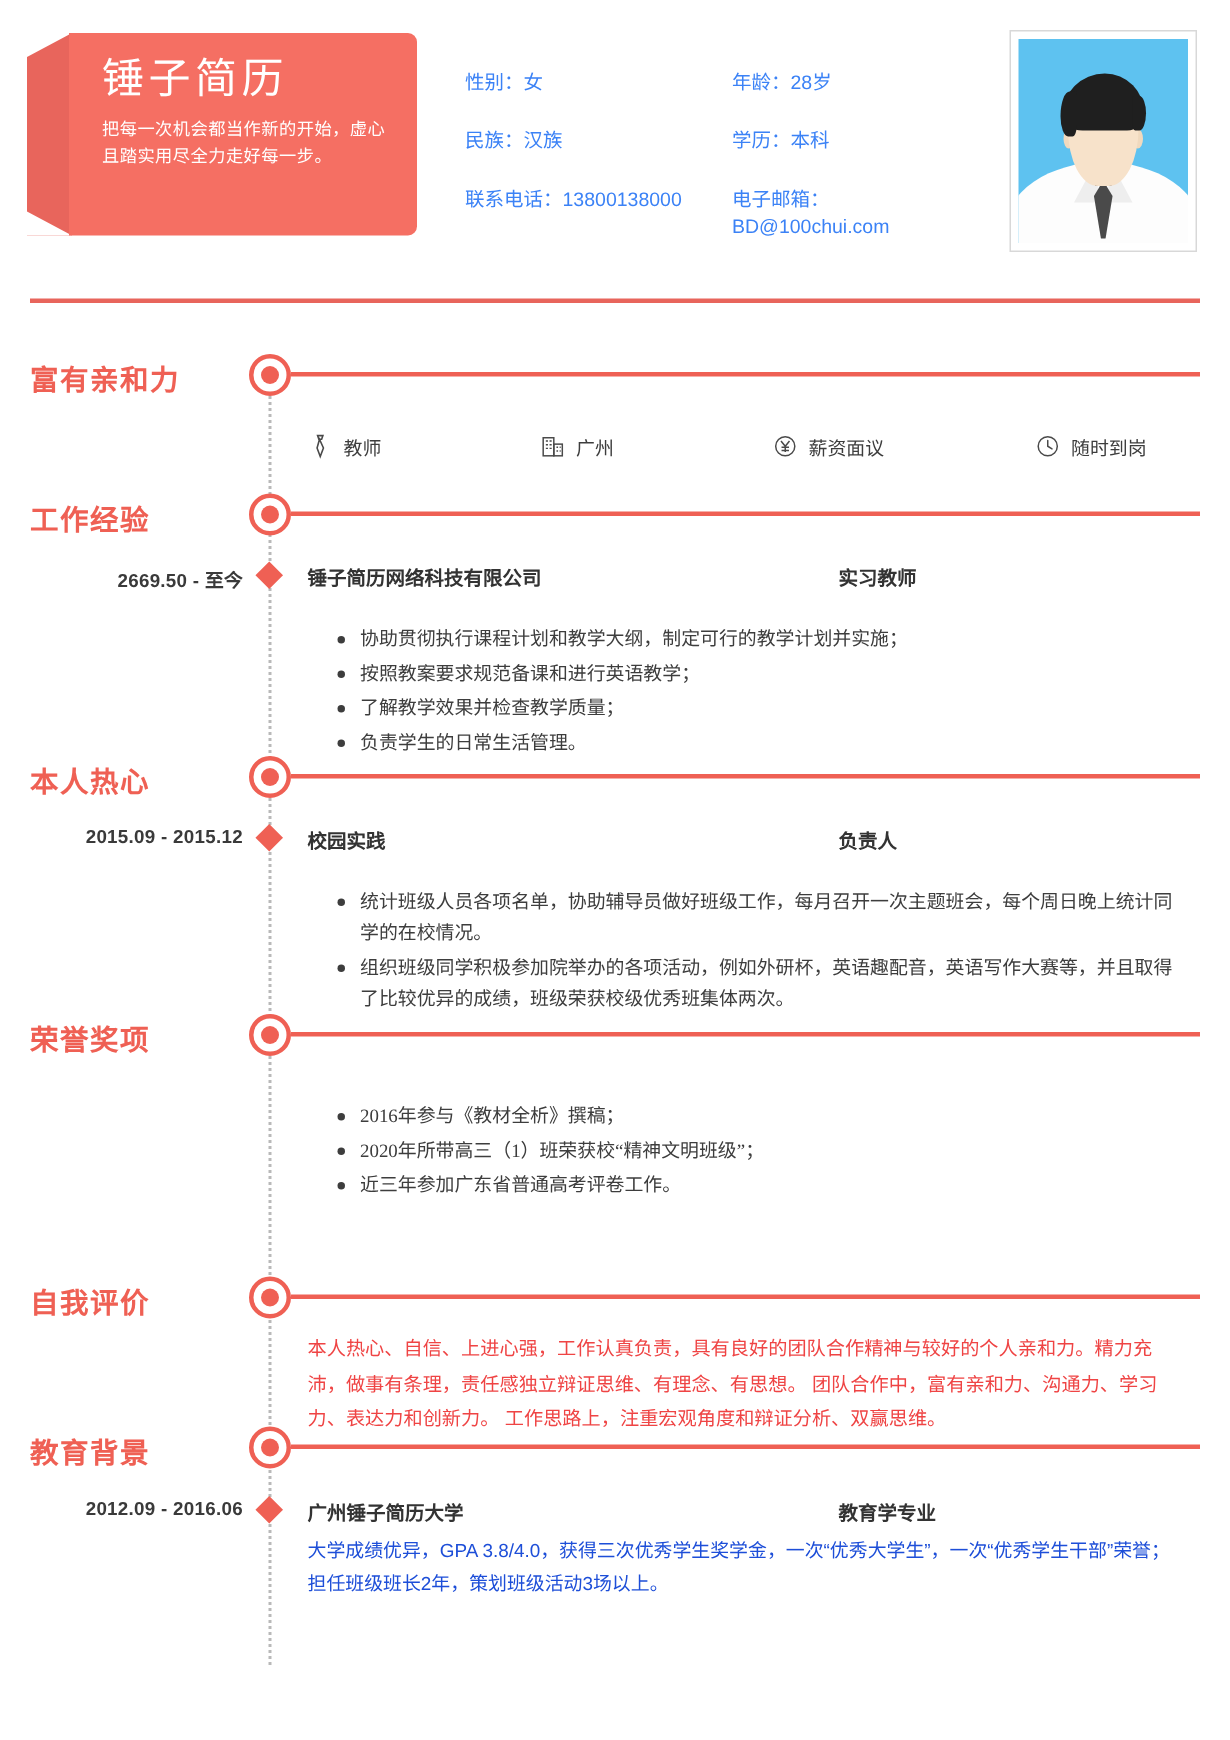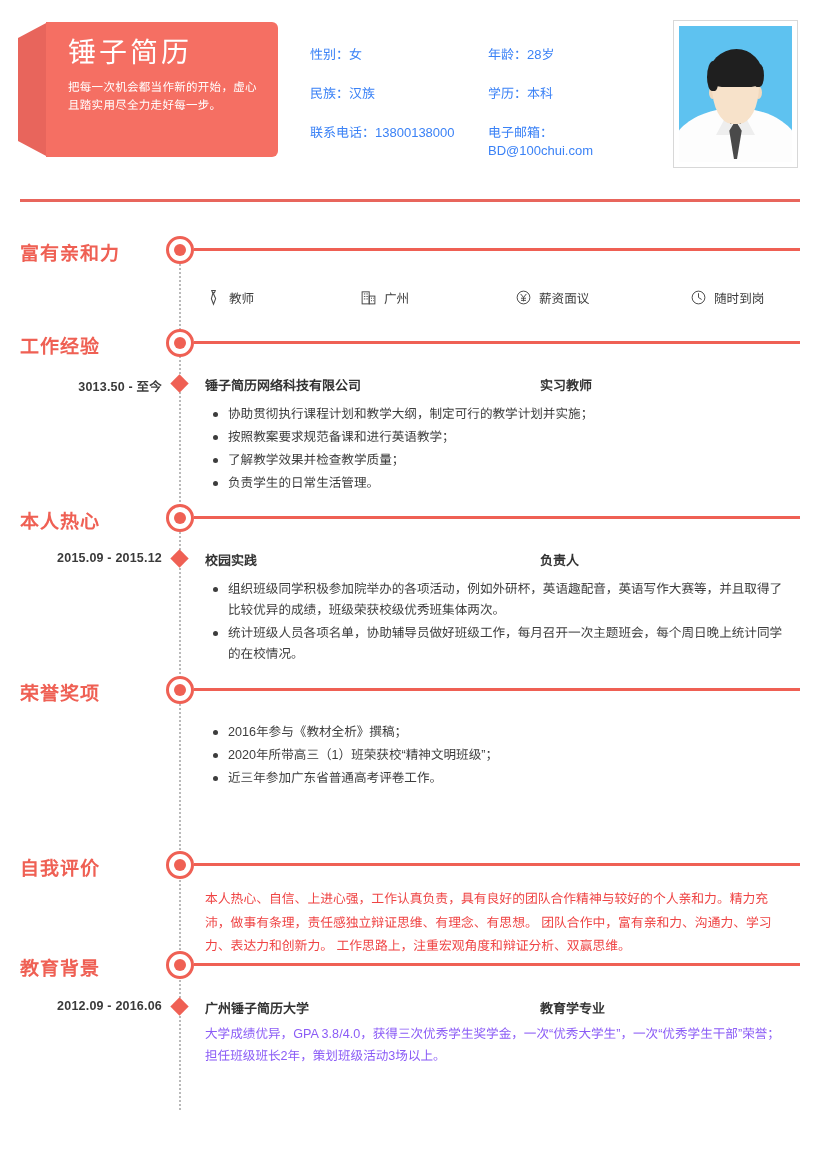--- a/index.html
+++ b/index.html
@@ -285,42 +285,44 @@
     height: 13px;
     background: #ef6054;
     transform: rotate(45deg);
   }
 
   .entry-head {
     position: absolute;
     left: 205px;
     width: 595px;
     display: flex;
+    gap: 19px;
   }
   .entry-org {
     width: 335px;
     font-size: 13px;
     font-weight: bold;
     color: #333333;
   }
   .entry-role {
     font-size: 13px;
     font-weight: bold;
     color: #333333;
   }
 
   .body-block {
     position: absolute;
     left: 205px;
     width: 593px;
   }
   ul.bullets {
-    margin: 4px;
+    margin: 16px;
     padding: 0 0 0 19px;
     list-style: none;
+    font-family: Liberation Serif, serif;
   }
   ul.bullets li {
     position: relative;
     font-size: 12.6px;
     line-height: 21px;
     color: #3d3d3d;
     margin-bottom: 2px;
   }
   ul.bullets li:before {
     content: "";
@@ -334,21 +336,21 @@
   }
   .para {
     font-size: 12.8px;
     line-height: 23.5px;
     color: #ef4444;
     margin: 0;
   }
   .plain-text {
     font-size: 12.6px;
     line-height: 22px;
-    color: #8b5cf6;
+    color: #1d4ed8;
     margin: 0;
   }
 
   
   .intent-row {
     position: absolute;
     left: 205px;
     width: 595px;
     display: flex;
   }
@@ -460,21 +462,21 @@
     </span>
     <span class="tx">随时到岗</span>
   </div>
 </div>
 
 <div class="section" style="top:343px">
   <div class="section-title">工作经验</div>
   <div class="node"></div>
   <div class="node-rule"></div>
 </div>
-<div class="date-label" style="top:376px">3013.50 - 至今</div>
+<div class="date-label" style="top:376px">2669.50 - 至今</div>
 <div class="diamond" style="top:377px"></div>
 <div class="entry-head" style="top:375px">
   <div class="entry-org">锤子简历网络科技有限公司</div>
   <div class="entry-role">实习教师</div>
 </div>
 <div class="body-block" style="top:400px">
   <ul class="bullets">
     <li>协助贯彻执行课程计划和教学大纲，制定可行的教学计划并实施；</li>
     <li>按照教案要求规范备课和进行英语教学；</li>
     <li>了解教学效果并检查教学质量；</li>
@@ -488,22 +490,22 @@
   <div class="node-rule"></div>
 </div>
 <div class="date-label" style="top:551px">2015.09 - 2015.12</div>
 <div class="diamond" style="top:552px"></div>
 <div class="entry-head" style="top:550px">
   <div class="entry-org">校园实践</div>
   <div class="entry-role">负责人</div>
 </div>
 <div class="body-block" style="top:575px">
   <ul class="bullets">
+    <li>统计班级人员各项名单，协助辅导员做好班级工作，每月召开一次主题班会，每个周日晚上统计同学的在校情况。</li>
     <li>组织班级同学积极参加院举办的各项活动，例如外研杯，英语趣配音，英语写作大赛等，并且取得了比较优异的成绩，班级荣获校级优秀班集体两次。</li>
-    <li>统计班级人员各项名单，协助辅导员做好班级工作，每月召开一次主题班会，每个周日晚上统计同学的在校情况。</li>
   </ul>
 </div>
 
 <div class="section" style="top:690px">
   <div class="section-title">荣誉奖项</div>
   <div class="node"></div>
   <div class="node-rule"></div>
 </div>
 <div class="body-block" style="top:718px">
   <ul class="bullets">

